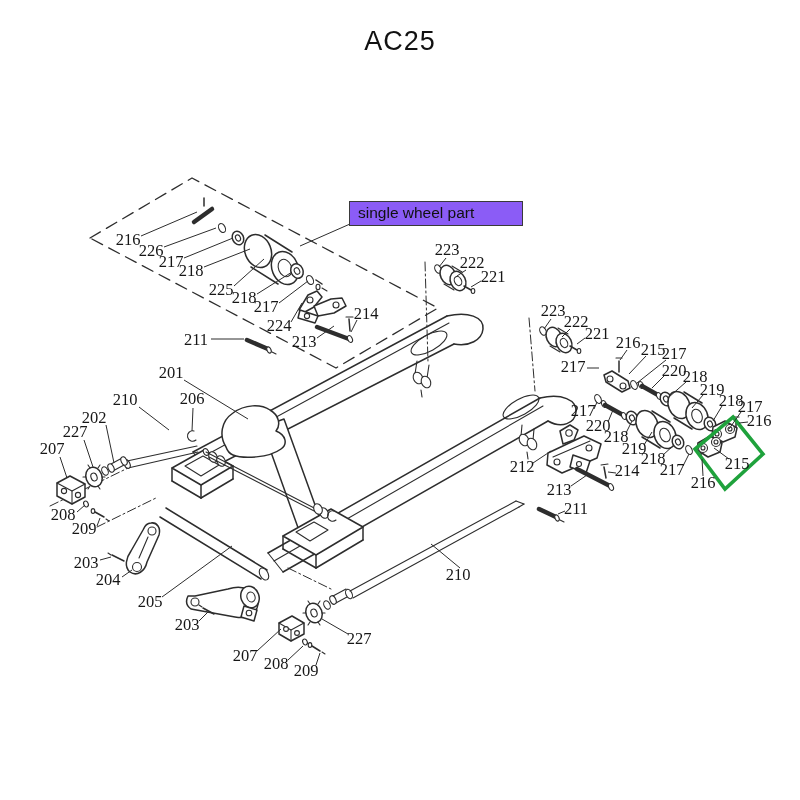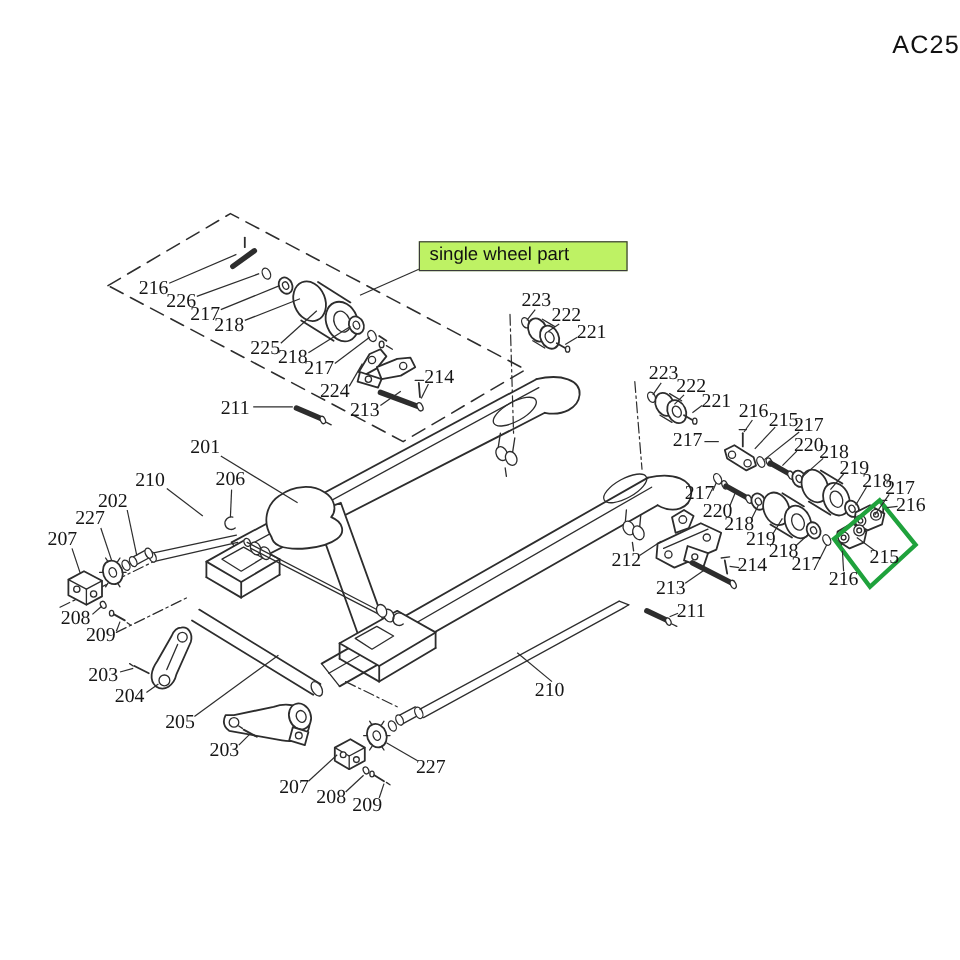--- a/index.html
+++ b/index.html
@@ -1,21 +1,21 @@
 <!DOCTYPE html>
 <html><head>
 <meta charset="utf-8">
 <style>
   html,body{margin:0;padding:0;background:#ffffff;}
   .stage{position:relative;width:800px;height:800px;background:#fff;overflow:hidden;
          font-family:"Liberation Sans",sans-serif;}
-  .title{position:absolute;top:26px;left:0;width:100%;text-align:right;
-         font-size:21px;letter-spacing:1px;color:#111;}
+  .title{position:absolute;top:26px;left:0;width:100%;text-align:center;
+         font-size:27px;letter-spacing:1px;color:#111;}
   .swp-box{position:absolute;left:349px;top:201px;width:174px;height:25px;
-           border:1.4px solid #3a3a3a;background:#bef264;box-sizing:border-box;
+           border:1.4px solid #3a3a3a;background:#8b5cf6;box-sizing:border-box;
            line-height:22px;padding-left:8px;font-size:15.5px;color:#111;}
   svg.diagram{position:absolute;left:0;top:0;}
   .draw{stroke:#2d2d2d;fill:none;stroke-width:1.5;stroke-linecap:round;stroke-linejoin:round;}
   .thin{stroke-width:1.1;}
   .thick{stroke-width:4.5;}
   .fw{fill:#ffffff;}
   .dash{stroke-dasharray:12 7;stroke-width:1.3;}
   .cdash{stroke-dasharray:9 3 2 3;stroke-width:1;}
   .leader{stroke:#2d2d2d;stroke-width:1;fill:none;}
   .plbl{font-family:"Liberation Serif","DejaVu Serif",serif;font-size:16.5px;fill:#161616;

